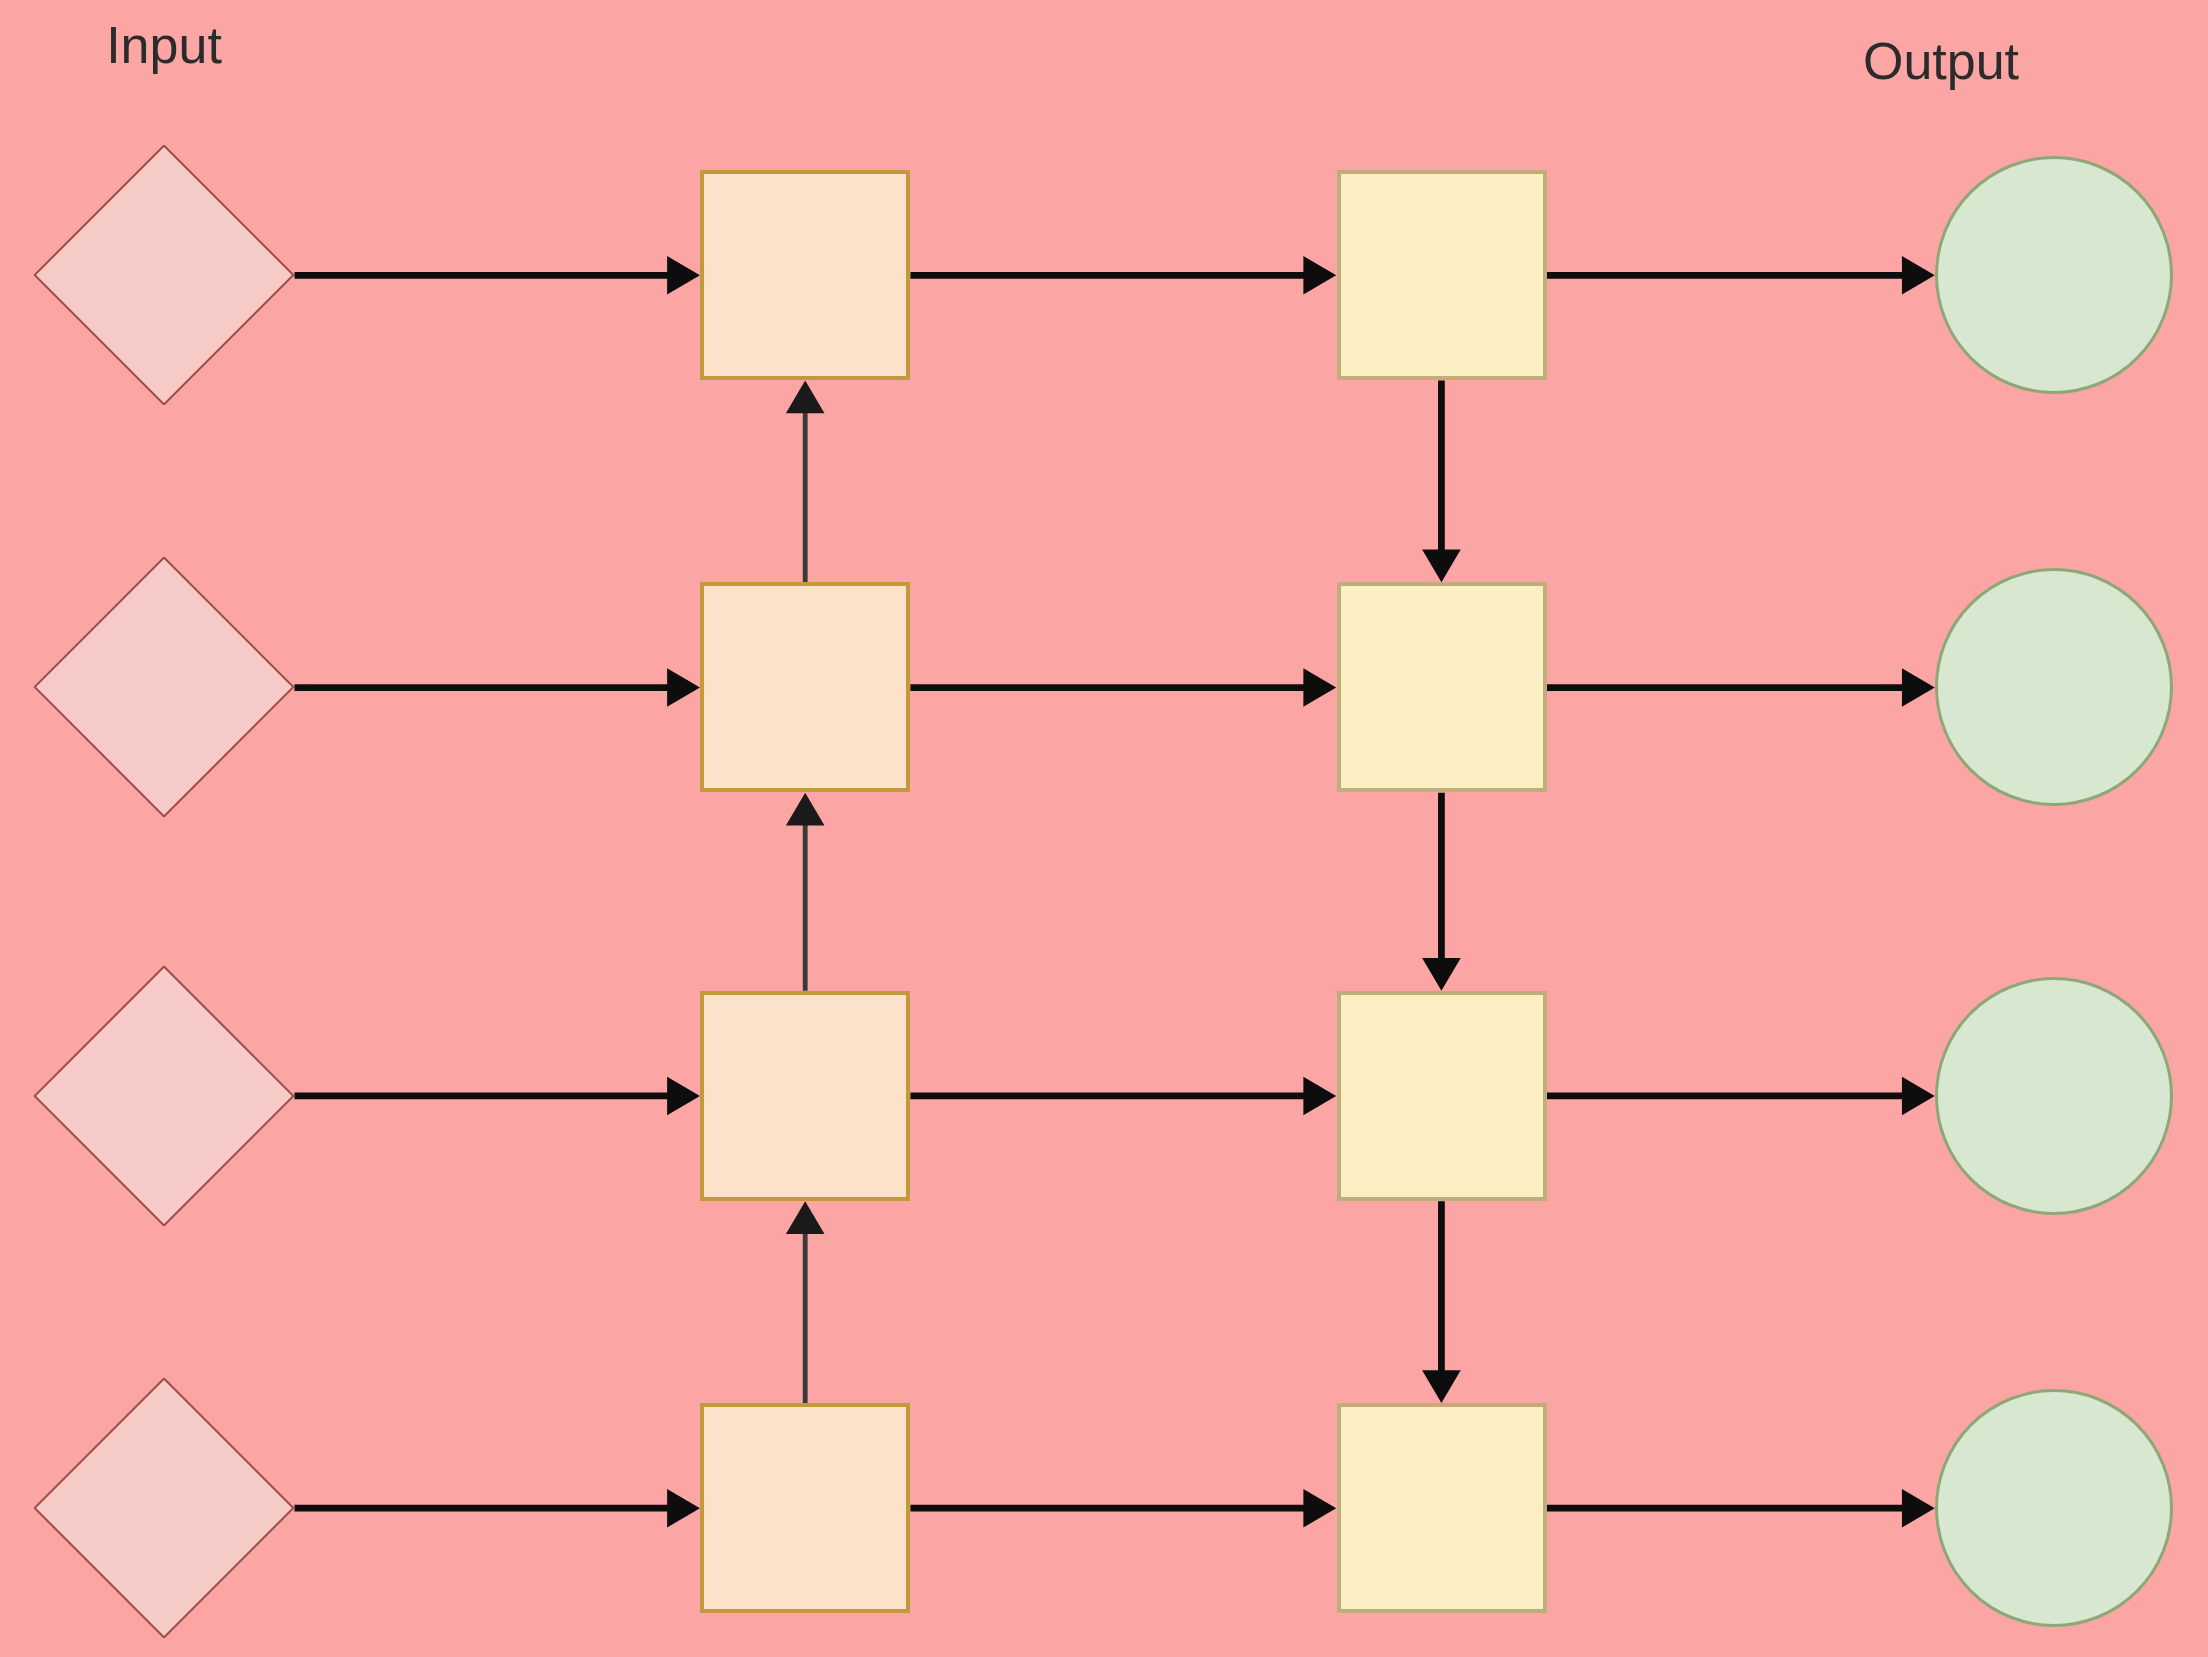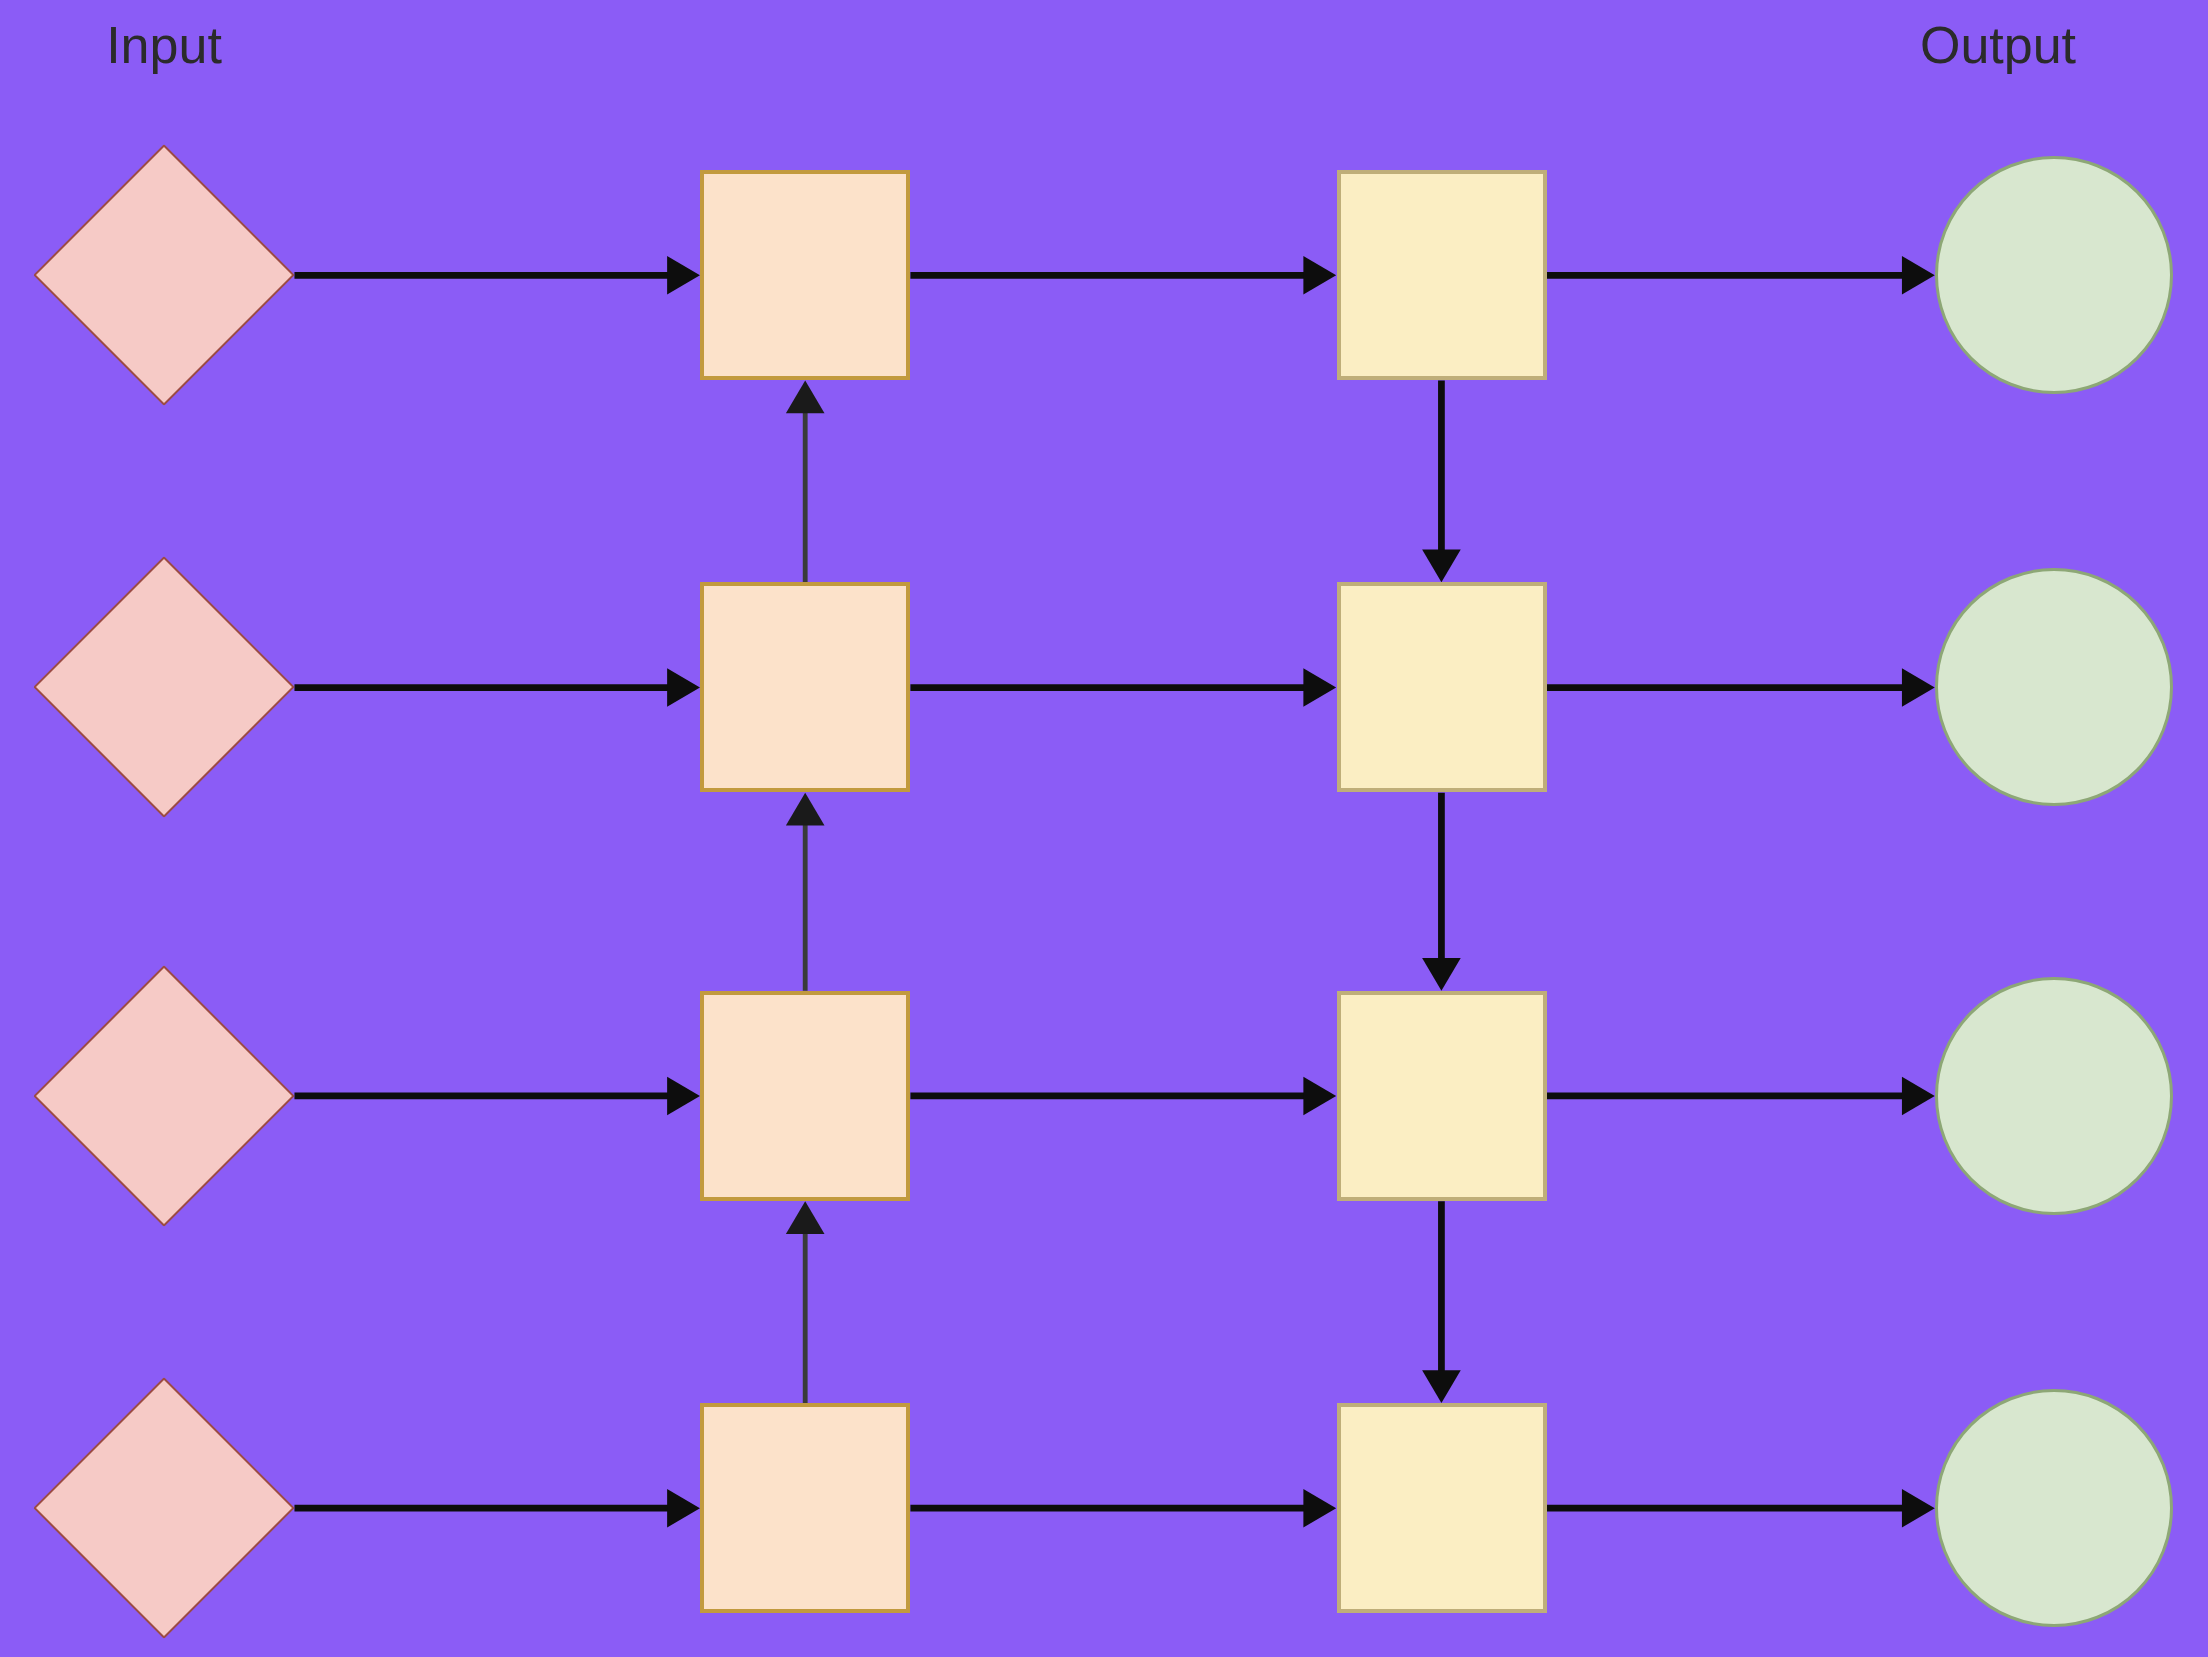--- a/index.html
+++ b/index.html
@@ -8,21 +8,21 @@
     padding: 0;
     background: #ffffff;
   }
   body {
     font-family: "Liberation Sans", sans-serif;
   }
   #canvas {
     position: relative;
     width: 2208px;
     height: 1658px;
-    background: #8b5cf6;
+    background: #fca5a5;
     overflow: hidden;
   }
   .col-header {
     position: absolute;
     top: 17.4px;
     transform: translateX(-50%);
     font-size: 52px;
     line-height: 1.1;
     color: #2b2b2b;
     font-family: "Liberation Sans", sans-serif;
@@ -71,21 +71,21 @@
     height: 1658px;
     pointer-events: none;
   }
 </style>
 </head>
 <body>
 
 <div id="canvas">
 
   <div class="col-header" id="hdr-0" style="left: 164px;">Input</div>
-  <div class="col-header" id="hdr-3" style="left: 1998px;">Output</div>
+  <div class="col-header" id="hdr-3" style="left: 1941px; margin-top: 16px;">Output</div>
 
   <svg class="edges" id="edge-layer" viewBox="0 0 2287 1717" xmlns="http://www.w3.org/2000/svg">
       <line x1="305" y1="285" x2="697" y2="285" stroke="#0d0d0d" stroke-width="7"></line>
       <polygon points="725,285 691,265 691,305" fill="#0d0d0d"></polygon>
       <line x1="943" y1="285" x2="1356" y2="285" stroke="#0d0d0d" stroke-width="7"></line>
       <polygon points="1384,285 1350,265 1350,305" fill="#0d0d0d"></polygon>
       <line x1="1602" y1="285" x2="1976" y2="285" stroke="#0d0d0d" stroke-width="7"></line>
       <polygon points="2004,285 1970,265 1970,305" fill="#0d0d0d"></polygon>
       <line x1="305" y1="712" x2="697" y2="712" stroke="#0d0d0d" stroke-width="7"></line>
       <polygon points="725,712 691,692 691,732" fill="#0d0d0d"></polygon>

